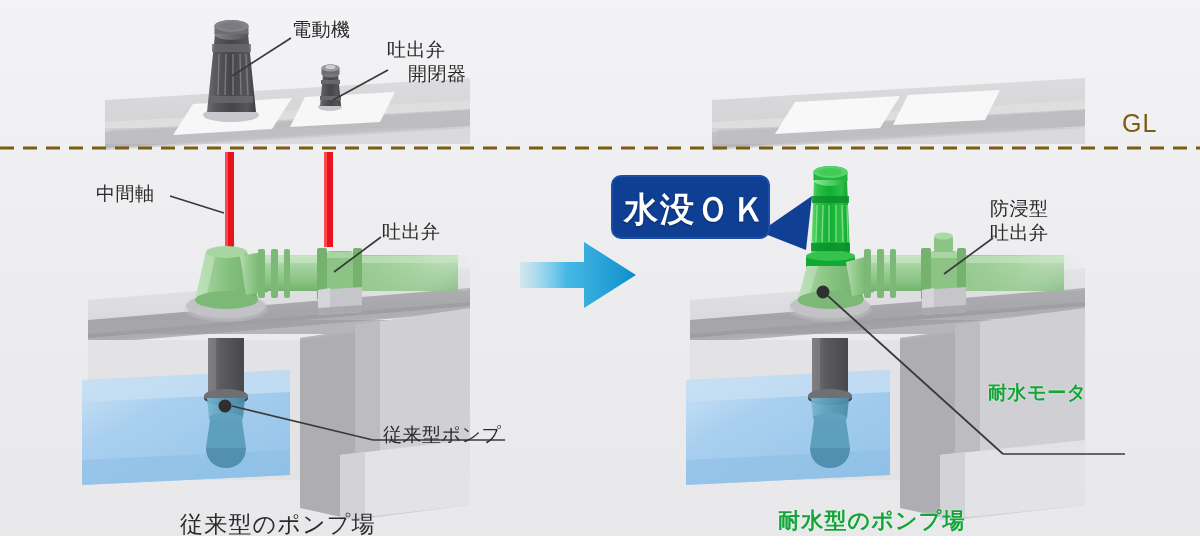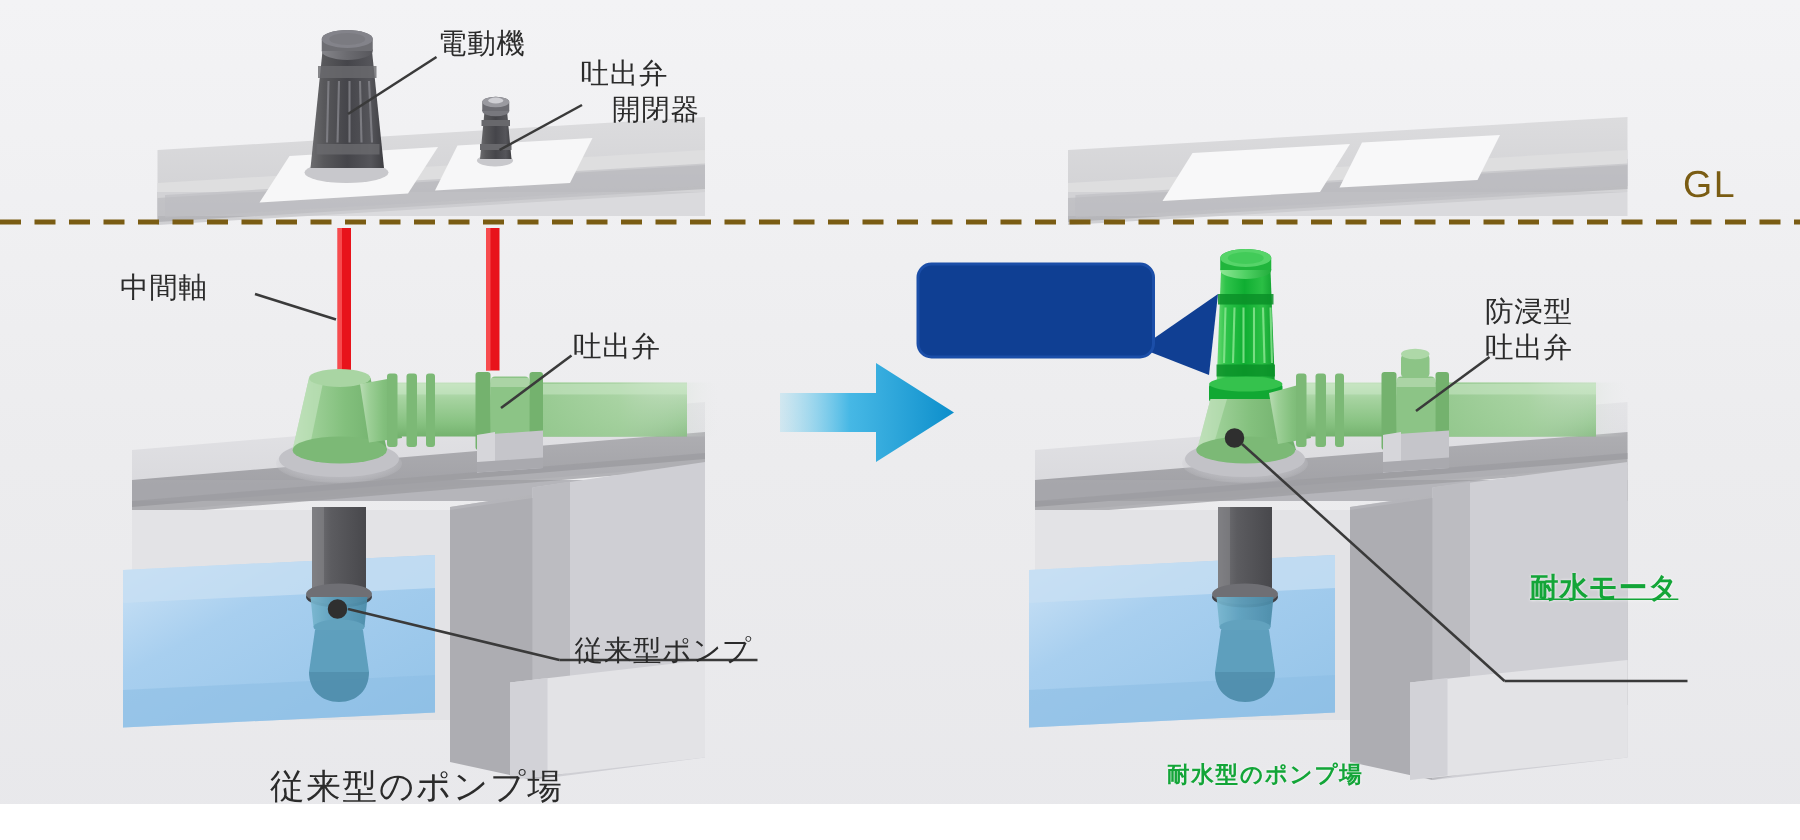--- a/index.html
+++ b/index.html
@@ -31,21 +31,21 @@
   }
   .lbl {
     font-size: 19px;
     letter-spacing: 0.5px;
   }
   .caption {
     font-size: 23px;
     letter-spacing: 1.2px;
   }
   .caption-green {
-    font-size: 15px;
+    font-size: 22px;
     letter-spacing: 1.2px;
     color: #13a538;
     font-weight: bold;
     text-shadow: 0 0 2px rgba(255,255,255,0.9);
   }
   .green-label {
     font-size: 19px;
     color: #13a538;
     font-weight: bold;
     letter-spacing: 0.6px;
@@ -438,31 +438,32 @@
       <rect x="612" y="176" width="157" height="62" rx="9" fill="#0f3f93"></rect>
       <rect x="612" y="176" width="157" height="62" rx="9" fill="none" stroke="#1b4ea8" stroke-width="2"></rect>
     </g>
   </svg>
 
   <div class="txt lbl" style="left:292px; top:18px;">電動機</div>
 
   <div class="txt lbl" style="left:387px; top:38px;">吐出弁</div>
   <div class="txt lbl" style="left:408px; top:62px;">開閉器</div>
 
-  <div class="txt lbl" style="left:80px; top:182px;font-family:Liberation Mono, monospace;">中間軸</div>
+  <div class="txt lbl" style="left:96px; top:182px;">中間軸</div>
 
   <div class="txt lbl" style="left:382px; top:220px;">吐出弁</div>
 
   <div class="txt caption" style="left:180px; top:510px;">従来型のポンプ場</div>
 
   <div class="txt lbl" style="left:383px; top:423px;">従来型ポンプ</div>
 
+  <div class="badge-text" style="left:624px; top:187px;">水没ＯＫ</div>
 
   <div class="txt lbl" style="left:990px; top:197px;text-align:center;">防浸型</div>
   <div class="txt lbl" style="left:990px; top:221px;">吐出弁</div>
 
-  <div class="txt green-label" style="left:1020px; top:381px;text-decoration:underline;">耐水モータ</div>
+  <div class="txt green-label" style="left:988px; top:381px;">耐水モータ</div>
 
   <div class="txt caption-green" style="left:778px; top:508px;">耐水型のポンプ場</div>
 
   <div class="txt gl-label" style="left:1122px; top:108px;">GL</div>
 
 </div>
 
 </body></html>

